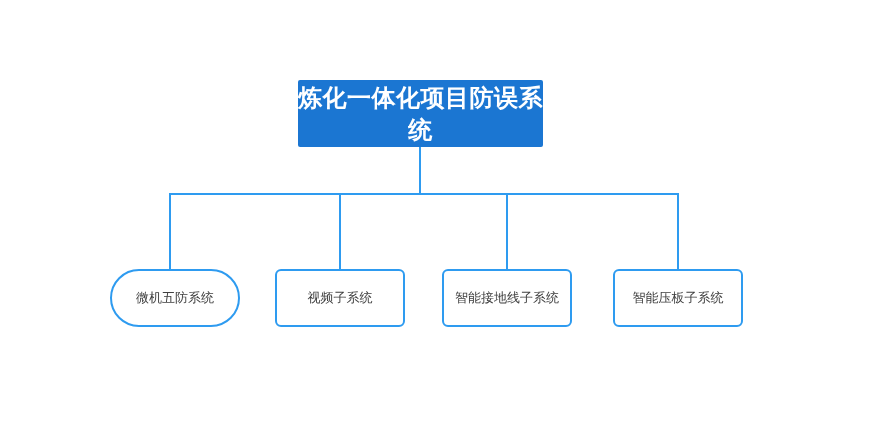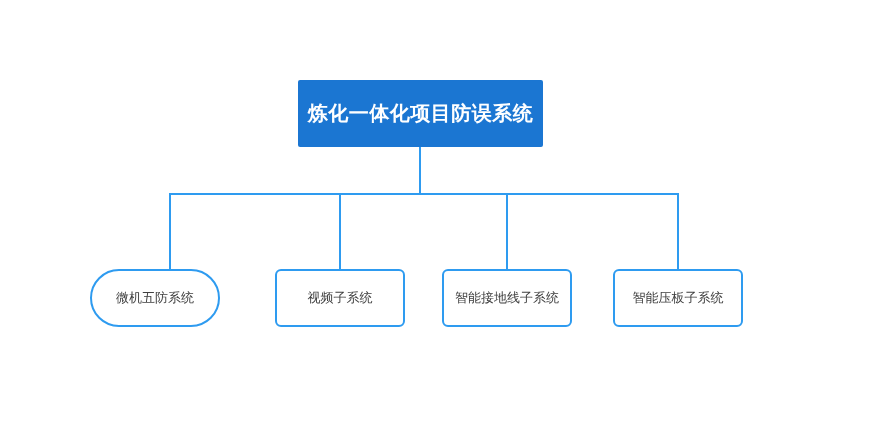--- a/index.html
+++ b/index.html
@@ -25,36 +25,36 @@
     display: flex;
     align-items: center;
     justify-content: center;
     text-align: center;
   }
   .root-node {
     left: 298px; top: 80px;
     width: 245px; height: 67px;
     background: var(--root-fill);
     color: var(--root-text);
-    font-size: 20px;
+    font-size: 24px;
     font-weight: bold;
     border-radius: 2px;
     letter-spacing: 0.5px;
     align-items: center;
   }
   .child-node {
     top: 269px;
     width: 130px; height: 58px;
     background: var(--background);
     border: 2px solid var(--child-border);
     border-radius: 6px;
     color: var(--child-text);
     font-size: 13px;
   }
-  .child-1 { left: 90px; border-radius: 29px; }
+  .child-1 { left: 110px; border-radius: 29px; }
   .child-2 { left: 275px; }
   .child-3 { left: 442px; }
   .child-4 { left: 613px; text-align: center; }
   .connector { position: absolute; background: var(--line); }
   .riser { left: 419px; top: 147px; width: 2px; height: 47px; }
   .rail  { left: 169px; top: 193px; width: 510px; height: 2px; }
   .drop  { top: 193px; width: 2px; height: 77px; }
   .drop-1 { left: 169px; }
   .drop-2 { left: 339px; }
   .drop-3 { left: 506px; }

